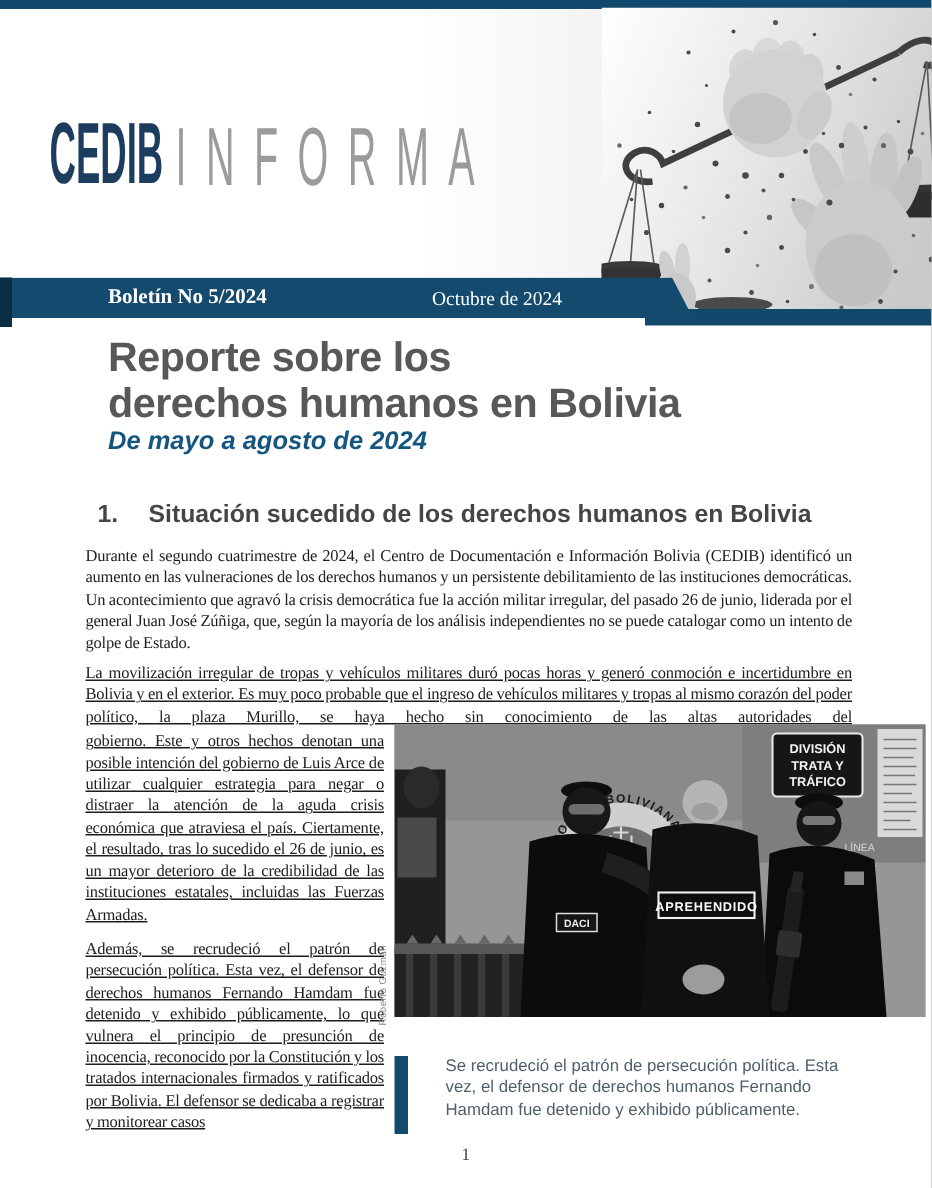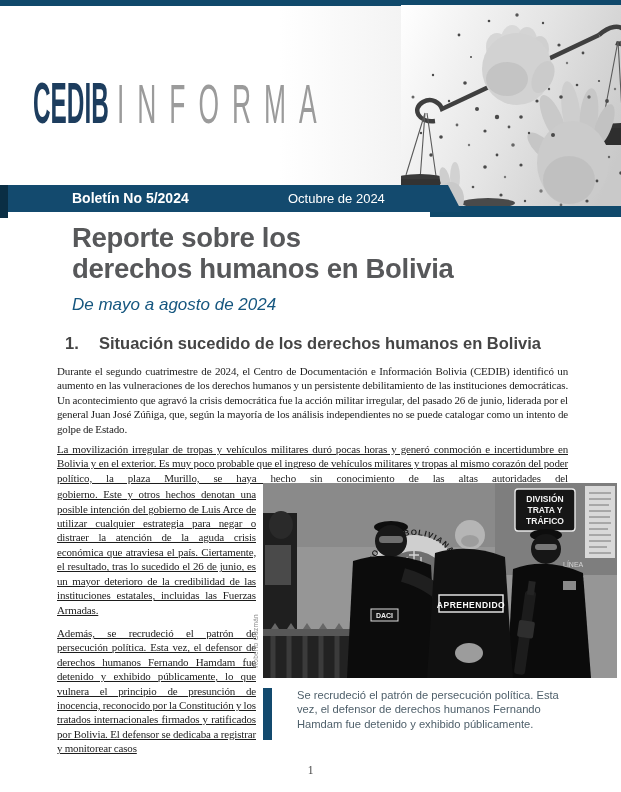--- a/index.html
+++ b/index.html
@@ -22,50 +22,50 @@
   .logo-informa{
     position:absolute;left:117px;top:76px;z-index:2;
     font-size:55px;font-weight:normal;letter-spacing:27px;color:#9b9b9b;
     transform:scaleX(0.48);transform-origin:left top;line-height:56px;white-space:nowrap;
   }
   
   .ribbon-strip{position:absolute;left:430px;top:206px;width:191px;height:11px;background:#10496b;z-index:2;}
   .ribbon{
     position:absolute;left:0;top:185px;width:462px;height:27px;background:#134a6e;z-index:3;
     clip-path:polygon(0 0, calc(100% - 14px) 0, 100% 100%, 0 100%);
-    color:#ffffff;line-height:27px;white-space:nowrap;
+    color:#ffffff;line-height:27px;white-space:nowrap;font-family:Liberation Serif, serif;
   }
   .ribbon .bulletin{position:absolute;left:72px;font-size:14px;font-weight:bold;}
   .ribbon .issue-date{position:absolute;left:288px;font-size:13px;font-weight:normal;text-align:right;}
   .ribbon-cap{position:absolute;left:0;top:185px;width:8px;height:33px;background:#0a2e44;z-index:4;}
   
   .title-block{position:absolute;left:72px;top:222px;z-index:2;}
   .title-block .tl{font-size:27.5px;font-weight:bold;color:#57585a;line-height:31px;letter-spacing:-0.3px;}
-  .subtitle{margin-top:11px;font-size:17px;font-weight:normal;font-style:italic;color:#15567f;}
+  .subtitle{margin-top:0;font-size:17px;font-weight:bold;font-style:italic;color:#15567f;}
   
   .main{position:absolute;left:57px;top:334px;width:511px;z-index:2;color:#1d1d1d;}
   .sec-head{display:flex;font-size:16.5px;font-weight:bold;color:#454545;margin:0 0 11px 8px;}
   .sec-head .num{width:34px;flex:none;}
   .main p{
     margin:0 0 6px 0;font-family:"Liberation Serif", serif;
     font-size:11px;line-height:14.4px;text-align:justify;
     letter-spacing:-0.15px;word-spacing:-0.3px;
   }
   .p2full{letter-spacing:-0.3px;text-align-last:justify;margin-bottom:2px !important;text-decoration:underline;}
   .narrow{width:199px;text-decoration:underline;}
   .p3{margin-top:9px !important;}
   
   .figure{position:absolute;left:263px;top:483px;width:354px;z-index:2;}
   .photo{display:block;width:354px;height:195px;background:#969696;}
   .credit{
     position:absolute;left:-11px;bottom:72px;
     writing-mode:vertical-rl;transform:rotate(180deg);
     font-size:6.5px;color:#8a8a8a;letter-spacing:0.3px;
   }
-  .caption-row{display:flex;margin-top:10px;}
+  .caption-row{display:flex;margin-top:26px;}
   .caption-bullet{flex:none;width:9px;height:52px;background:#134a6e;}
   .caption-text{
     margin-left:25px;width:262px;font-size:11.2px;line-height:14.4px;color:#4e5f6a;
   }
   
   .pageno{
     position:absolute;left:0;bottom:16px;width:621px;text-align:center;
     font-family:"Liberation Serif", serif;font-size:11.5px;color:#444;
   }
 </style>

